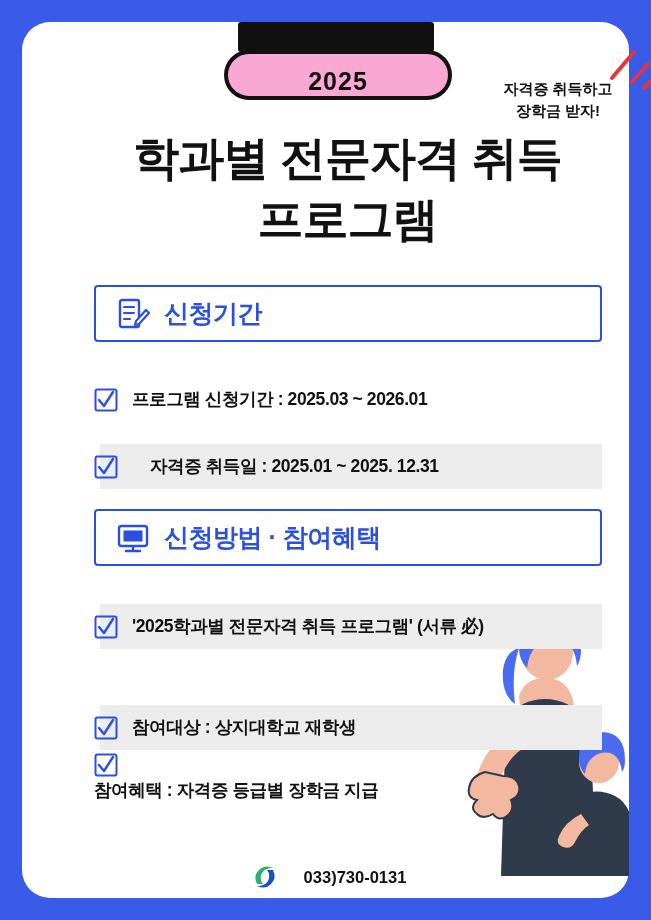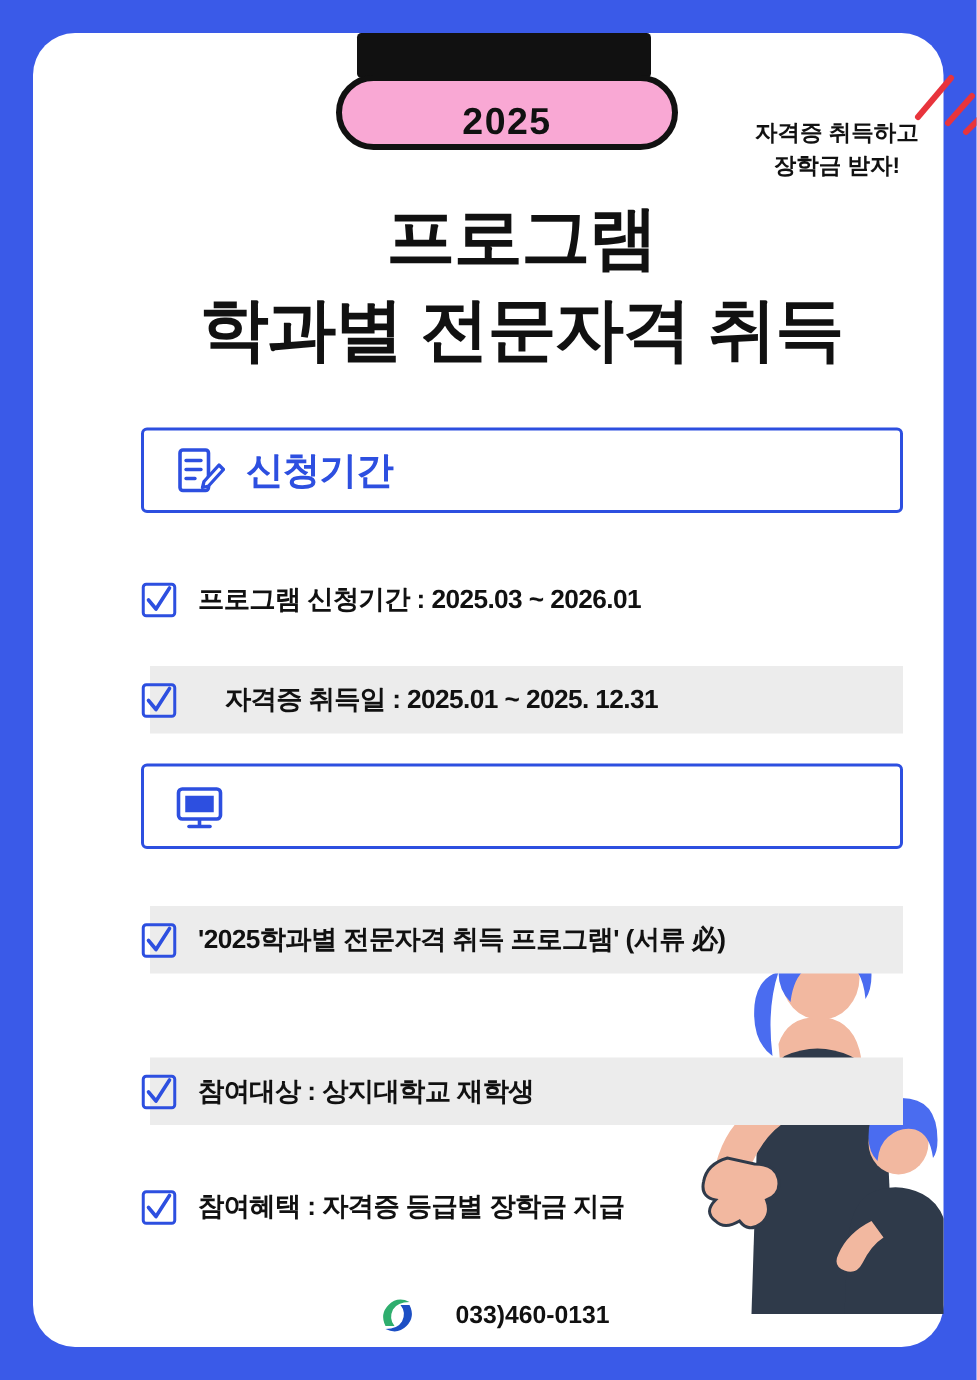--- a/index.html
+++ b/index.html
@@ -118,21 +118,21 @@
     width: 502px; height: calc(100% + 18px);
     background: #ececec;
     z-index: -1;
   }
   .row { z-index: 1; }
 
   #row1 { top: 364px; }
   #row2 { top: 431px; gap: 18px; }
   #row3 { top: 591px; }
   #row4 { top: 692px; }
-  #row5 { top: 769px; }
+  #row5 { top: 729px; flex-direction: column; }
 
   
   .footer {
     position: absolute;
     left: 72px; top: 842px;
     width: 470px;
     display: flex;
     align-items: center;
     justify-content: center;
   }
@@ -168,22 +168,22 @@
     <line x1="30" y1="38" x2="46" y2="20" stroke="#e8343c" stroke-width="4" stroke-linecap="round"></line>
     <line x1="42" y1="44" x2="50" y2="36" stroke="#e8343c" stroke-width="4" stroke-linecap="round"></line>
   </svg>
 
   <div class="note">
     <div>자격증 취득하고</div>
     <div>장학금 받자!</div>
   </div>
 
   <div class="title">
+    <div>학과별 전문자격 취득</div>
     <div>프로그램</div>
-    <div>학과별 전문자격 취득</div>
   </div>
 
   <div class="section-box" id="sec1">
     <svg class="s-icon" viewBox="0 0 34 34">
       <rect x="4" y="3" width="19" height="27" rx="2" fill="none" stroke="#2d4fe0" stroke-width="2.4"></rect>
       <line x1="8" y1="10" x2="18" y2="10" stroke="#2d4fe0" stroke-width="2.2" stroke-linecap="round"></line>
       <line x1="8" y1="16" x2="18" y2="16" stroke="#2d4fe0" stroke-width="2.2" stroke-linecap="round"></line>
       <line x1="8" y1="22" x2="14" y2="22" stroke="#2d4fe0" stroke-width="2.2" stroke-linecap="round"></line>
       <path d="M20 24 L30 13 L33 16 L23 27 L19 28 Z" fill="#ffffff" stroke="#2d4fe0" stroke-width="2.2" stroke-linejoin="round"></path>
     </svg>
@@ -206,20 +206,21 @@
     <div class="txt">자격증 취득일 : 2025.01 ~ 2025. 12.31</div>
   </div>
 
   <div class="section-box" id="sec2">
     <svg class="s-icon" viewBox="0 0 34 34">
       <rect x="3" y="5" width="28" height="20" rx="2.5" fill="none" stroke="#2d4fe0" stroke-width="2.4"></rect>
       <rect x="7.5" y="9.5" width="19" height="11" fill="#2d4fe0"></rect>
       <line x1="17" y1="25" x2="17" y2="29" stroke="#2d4fe0" stroke-width="2.4"></line>
       <line x1="10" y1="30" x2="24" y2="30" stroke="#2d4fe0" stroke-width="2.4" stroke-linecap="round"></line>
     </svg>
+    <div class="s-label">신청방법 · 참여혜택</div>
   </div>
 
   <div class="row shaded" id="row3">
     <svg class="cb" viewBox="0 0 24 24">
       <rect x="1.5" y="1.5" width="21" height="21" rx="2" fill="none" stroke="#2d4fe0" stroke-width="2"></rect>
       <path d="M5 12 L10 18 L19 4" fill="none" stroke="#2d4fe0" stroke-width="2.4" stroke-linecap="round" stroke-linejoin="round"></path>
     </svg>
     <div class="txt">
       <div>'2025학과별 전문자격 취득 프로그램' (서류 必)</div>
     </div>
@@ -256,16 +257,16 @@
     <path d="M160 182 q0 -26 22 -26 q24 0 24 28 q0 8 -3 12 q-2 -16 -12 -19 q-10 -2 -18 5 q-6 5 -7 16 q-6 -6 -6 -16z" fill="#4a6cf0"></path>
     <path d="M160 220 q18 -9 36 0 q16 8 18 34 l4 46 l-74 0 l2 -46 q2 -26 14 -34z" fill="#2f3a4a"></path>
     <path d="M162 238 q-16 8 -22 22 q-4 8 4 11 q8 3 12 -5 q6 -12 14 -17z" fill="#f2b8a0"></path>
   </svg>
 
   <div class="footer">
     <svg class="logo" viewBox="0 0 26 26">
       <path d="M5 20 q-4 -8 2 -14 q6 -6 14 -2 q-8 0 -11 5 q-3 6 1 11z" fill="#2fae6e"></path>
       <path d="M21 6 q4 8 -2 14 q-6 6 -14 2 q8 0 11 -5 q3 -6 -1 -11z" fill="#1d4fc4"></path>
     </svg>
-    <div class="f-phone">033)460-0131</div>
+    <div class="f-phone">033)730-0131</div>
   </div>
 
 </div>
 
 </body></html>

